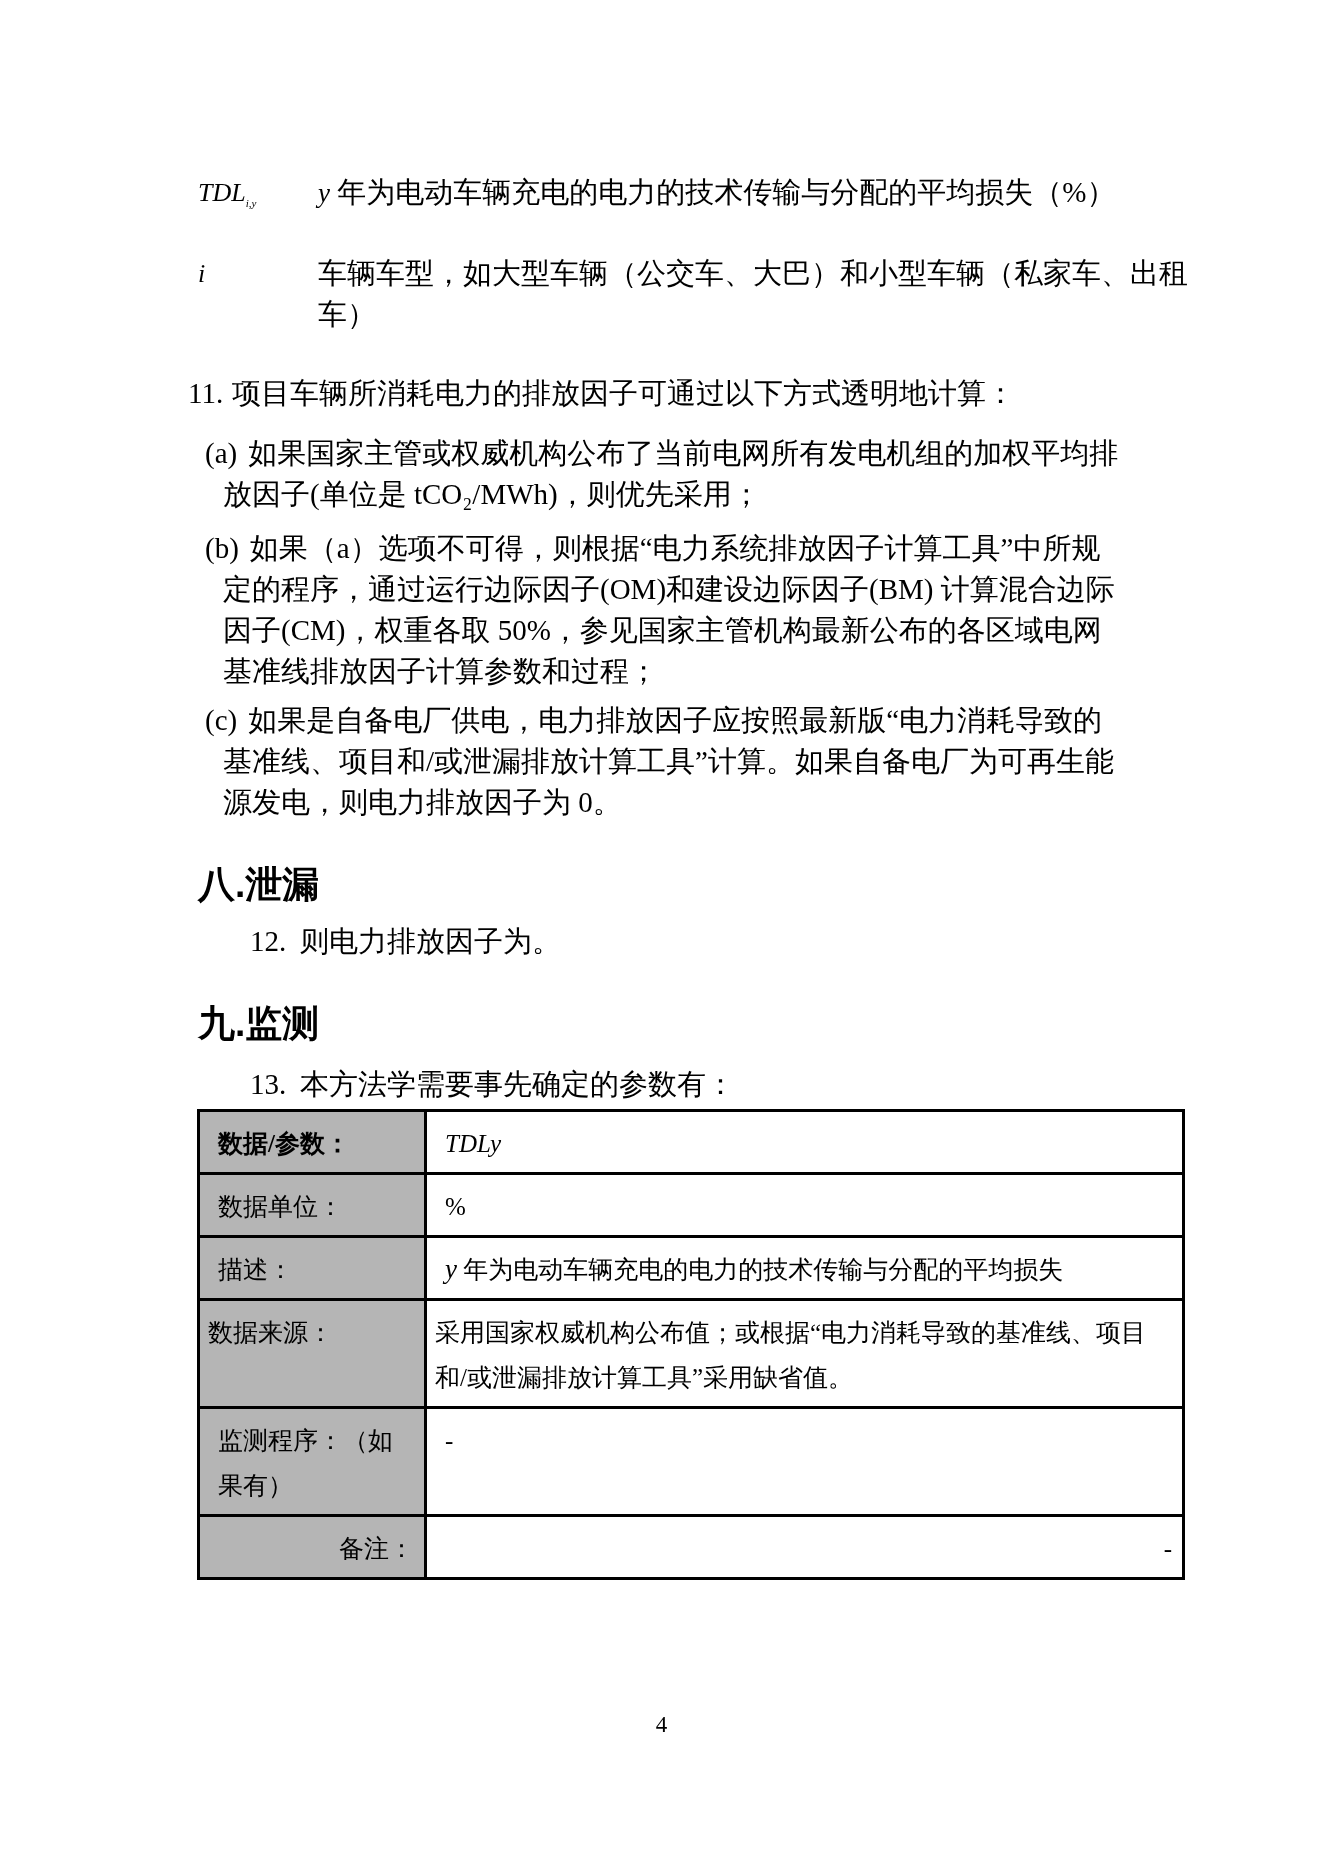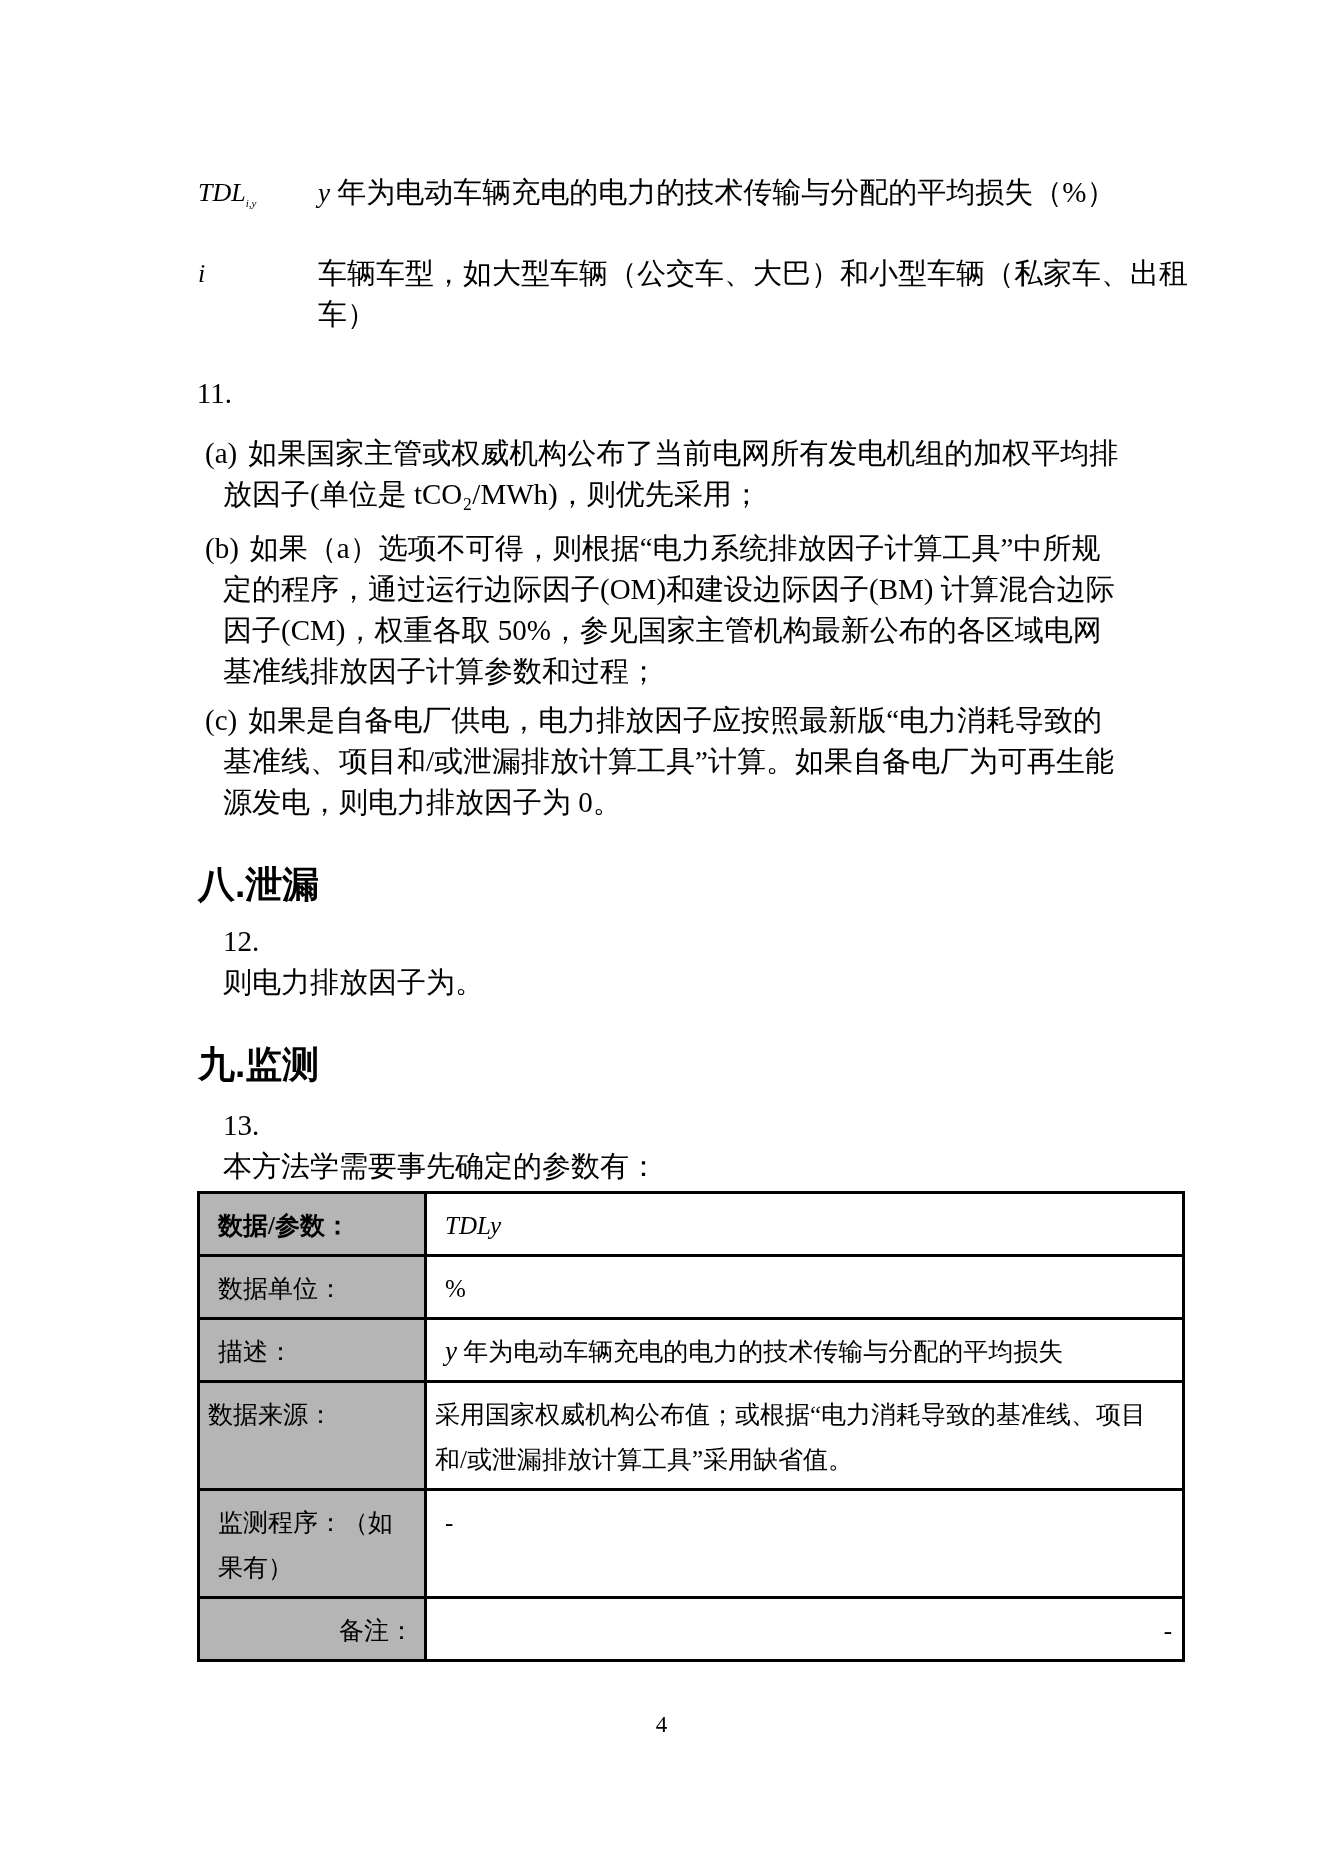--- a/index.html
+++ b/index.html
@@ -16,23 +16,23 @@
   .def-row{display:flex;}
   .def-row.first{margin-bottom:29px;}
   .def-row.second{margin-bottom:38px;}
   .def-term{width:120px;flex:0 0 120px;font-style:italic;font-size:26px;}
   .def-term .sub{font-size:11px;vertical-align:sub;font-style:italic;}
   .def-text{flex:1;}
   .lead-italic{font-style:italic;font-size:27px;}
   
   .num-item{display:flex;}
   .num-item .marker{flex:0 0 auto;}
-  .item11{margin-left:-10px;margin-bottom:19px;text-align:right;}
+  .item11{margin-left:-10px;margin-bottom:19px;}
   .item11 .marker{width:44px;}
-  .sub-item{margin-left:25px;flex-direction:column;}
+  .sub-item{margin-left:52px;}
   .sub-item .marker{width:50px;}
   
   .lettered{margin-left:25px;width:902px;text-indent:-18px;}
   .lettered.a{margin-bottom:13px;}
   .lettered.b{margin-bottom:8px;}
   .lettered.c{margin-bottom:12px;}
   .lettered .lmark{padding-right:11px;}
   
   .sec-heading{
     font-family:"Liberation Sans","DejaVu Sans",sans-serif;
@@ -76,20 +76,21 @@
     <div class="def-text"><span class="lead-italic">y</span><span> 年为电动车辆充电的电力的技术传输与分配的平均损失（%）</span></div>
   </div>
 
   <div class="def-row second">
     <div class="def-term"><span>i</span><span class="sub"></span></div>
     <div class="def-text"><span>车辆车型，如大型车辆（公交车、大巴）和小型车辆（私家车、出租车）</span></div>
   </div>
 
   <div class="num-item item11">
     <span class="marker">11.</span>
+    <span class="itext">项目车辆所消耗电力的排放因子可通过以下方式透明地计算：</span>
   </div>
 
   <div class="lettered a"><span class="lmark">(a)</span><span>如果国家主管或权威机构公布了当前电网所有发电机组的加权平均排放因子(单位是 tCO₂/MWh)，则优先采用；</span></div>
   <div class="lettered b"><span class="lmark">(b)</span><span>如果（a）选项不可得，则根据“电力系统排放因子计算工具”中所规定的程序，通过运行边际因子(OM)和建设边际因子(BM) 计算混合边际因子(CM)，权重各取 50%，参见国家主管机构最新公布的各区域电网基准线排放因子计算参数和过程；</span></div>
   <div class="lettered c"><span class="lmark">(c)</span><span>如果是自备电厂供电，电力排放因子应按照最新版“电力消耗导致的基准线、项目和/或泄漏排放计算工具”计算。如果自备电厂为可再生能源发电，则电力排放因子为 0。</span></div>
 
   <div class="sec-heading s8">八.泄漏</div>
 
   <div class="num-item sub-item after-h">
     <span class="marker">12.</span>

